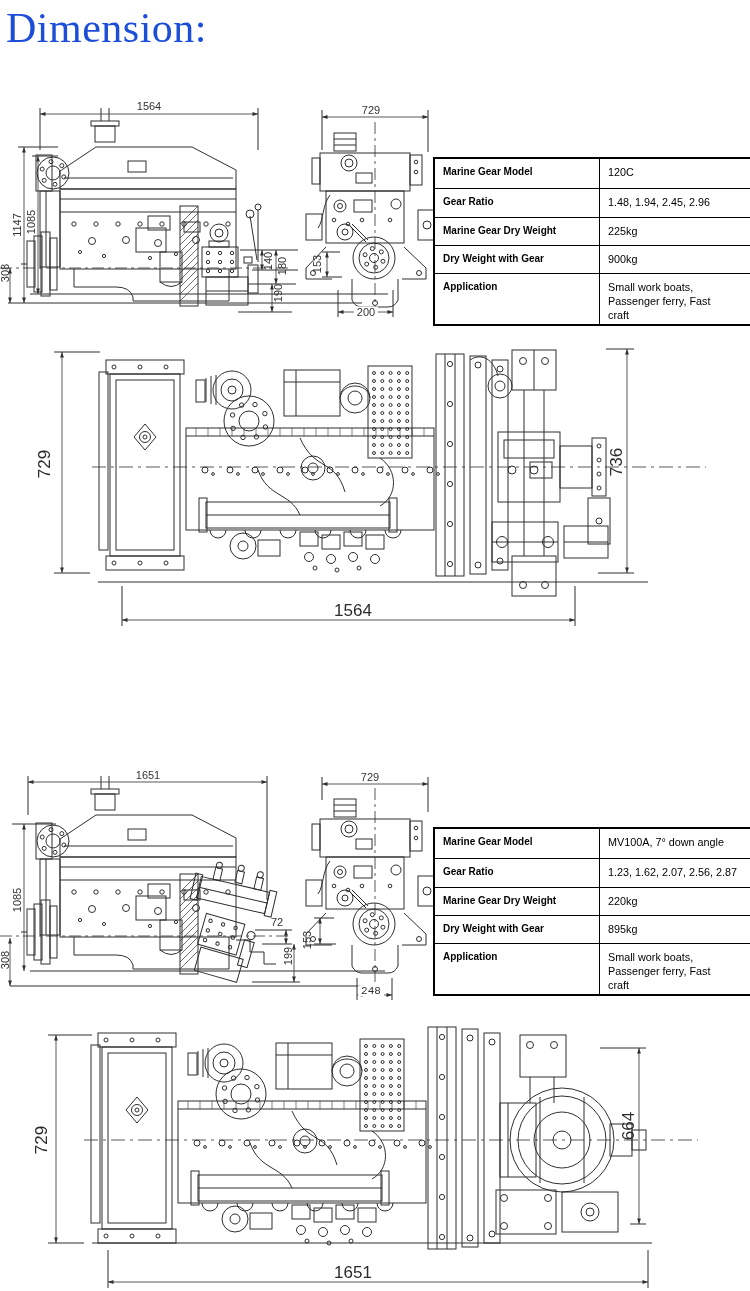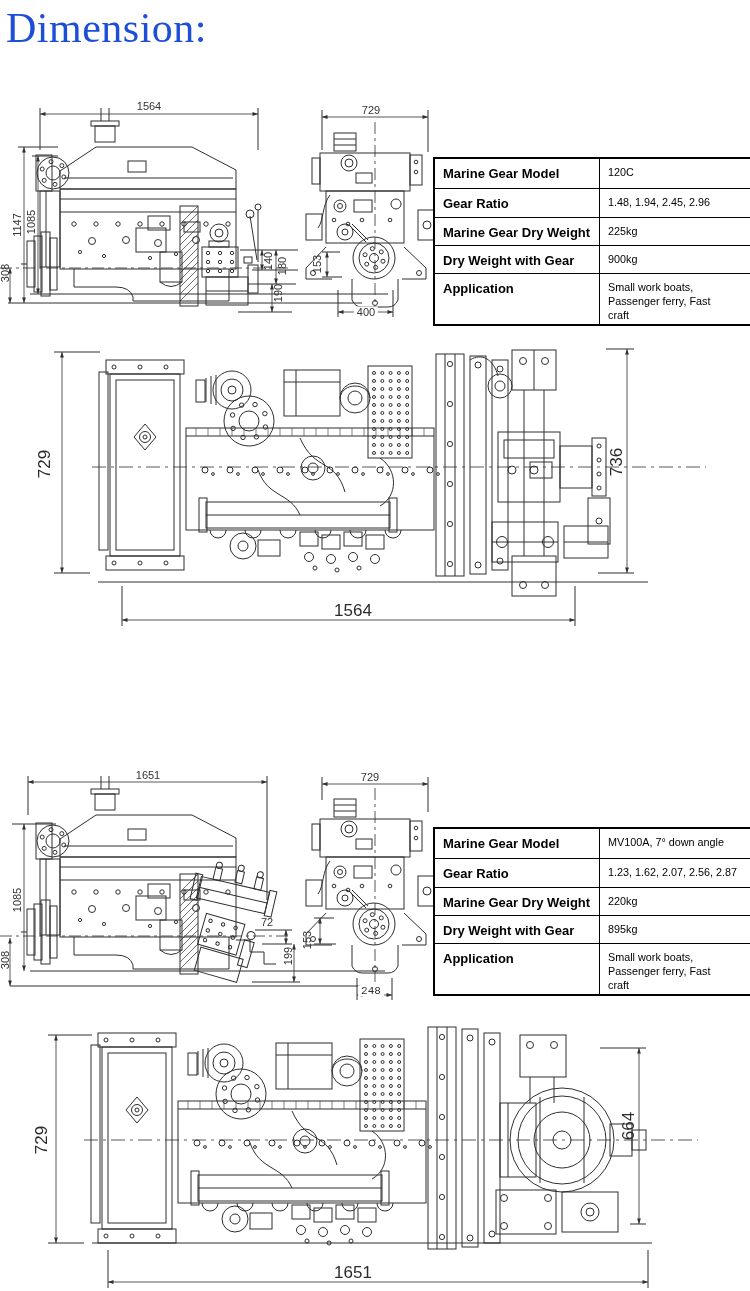--- a/index.html
+++ b/index.html
@@ -6,21 +6,21 @@
   body{width:750px;height:1291px;position:relative;background:#fff;
        font-family:"Liberation Sans",sans-serif;overflow:hidden}
   #page{position:absolute;inset:0}
   #title{position:absolute;left:6px;top:4px;margin:0;
          font-family:"Liberation Serif",serif;font-weight:400;
          font-size:42px;letter-spacing:.5px}
   #art{position:absolute;left:0;top:0}
   .spec{position:absolute;border-collapse:collapse;table-layout:fixed;
         background:#fff;border:2px solid #000}
   .spec td{border:1px solid #000;vertical-align:top;
-           padding:6px 5px 2px 8px;font-size:13px;line-height:1.32;color:#000}
+           padding:6px 5px 2px 8px;font-size:10px;line-height:1.32;color:#000}
   .spec td.k{font-weight:700;width:151px}
   .spec td.v{width:161px;font-size:10.8px;white-space:pre-line}
   .dim{position:absolute;font-size:11px;color:#333;white-space:nowrap;
        transform:translate(-50%,-50%);line-height:1}
   .dim.rot{transform:translate(-50%,-50%) rotate(-90deg)}
   .dim.big{font-size:17px;color:#2b2b2b}
   .dim.big.rot{transform:translate(-50%,-50%) rotate(-90deg)}
   .dim.bg{background:#fff;padding:0 3px}
 </style>
 </head>
@@ -905,28 +905,28 @@
   <div id="labels">
       <span class="dim" style="left: 149px; top: 106px;">1564</span>
       <span class="dim rot" style="left: 17px; top: 225px;">1147</span>
       <span class="dim rot" style="left: 31px; top: 222px;">1085</span>
       <span class="dim rot" style="left: 5px; top: 273px;">308</span>
       <span class="dim rot" style="left: 268px; top: 261px;">140</span>
       <span class="dim rot" style="left: 282px; top: 266px;">180</span>
       <span class="dim rot" style="left: 278px; top: 293px;">190</span>
       <span class="dim" style="left: 371px; top: 110px;">729</span>
       <span class="dim rot" style="left: 317px; top: 264px;">153</span>
-      <span class="dim bg" style="left: 366px; top: 312px;">400</span>
+      <span class="dim bg" style="left: 366px; top: 312px;">200</span>
       <span class="dim rot big" style="left: 44px; top: 464px;">729</span>
       <span class="dim rot big" style="left: 616px; top: 462px;">736</span>
       <span class="dim big" style="left: 353px; top: 610px;">1564</span>
       <span class="dim" style="left: 148px; top: 775px;">1651</span>
       <span class="dim rot" style="left: 17px; top: 900px;">1085</span>
       <span class="dim rot" style="left: 5px; top: 960px;">308</span>
-      <span class="dim" style="left: 267px; top: 922px;">72</span>
+      <span class="dim" style="left: 277px; top: 922px;">72</span>
       <span class="dim rot" style="left: 288px; top: 956px;">199</span>
       <span class="dim" style="left: 370px; top: 777px;">729</span>
       <span class="dim rot" style="left: 307px; top: 940px;">153</span>
       <span class="dim bg" style="left: 371px; top: 991px; font-family: Liberation Mono, monospace;">248</span>
       <span class="dim rot big" style="left: 41px; top: 1140px;">729</span>
       <span class="dim rot big" style="left: 628px; top: 1126px;">664</span>
       <span class="dim big" style="left: 353px; top: 1272px;">1651</span>
     </div>
 </div>
 

